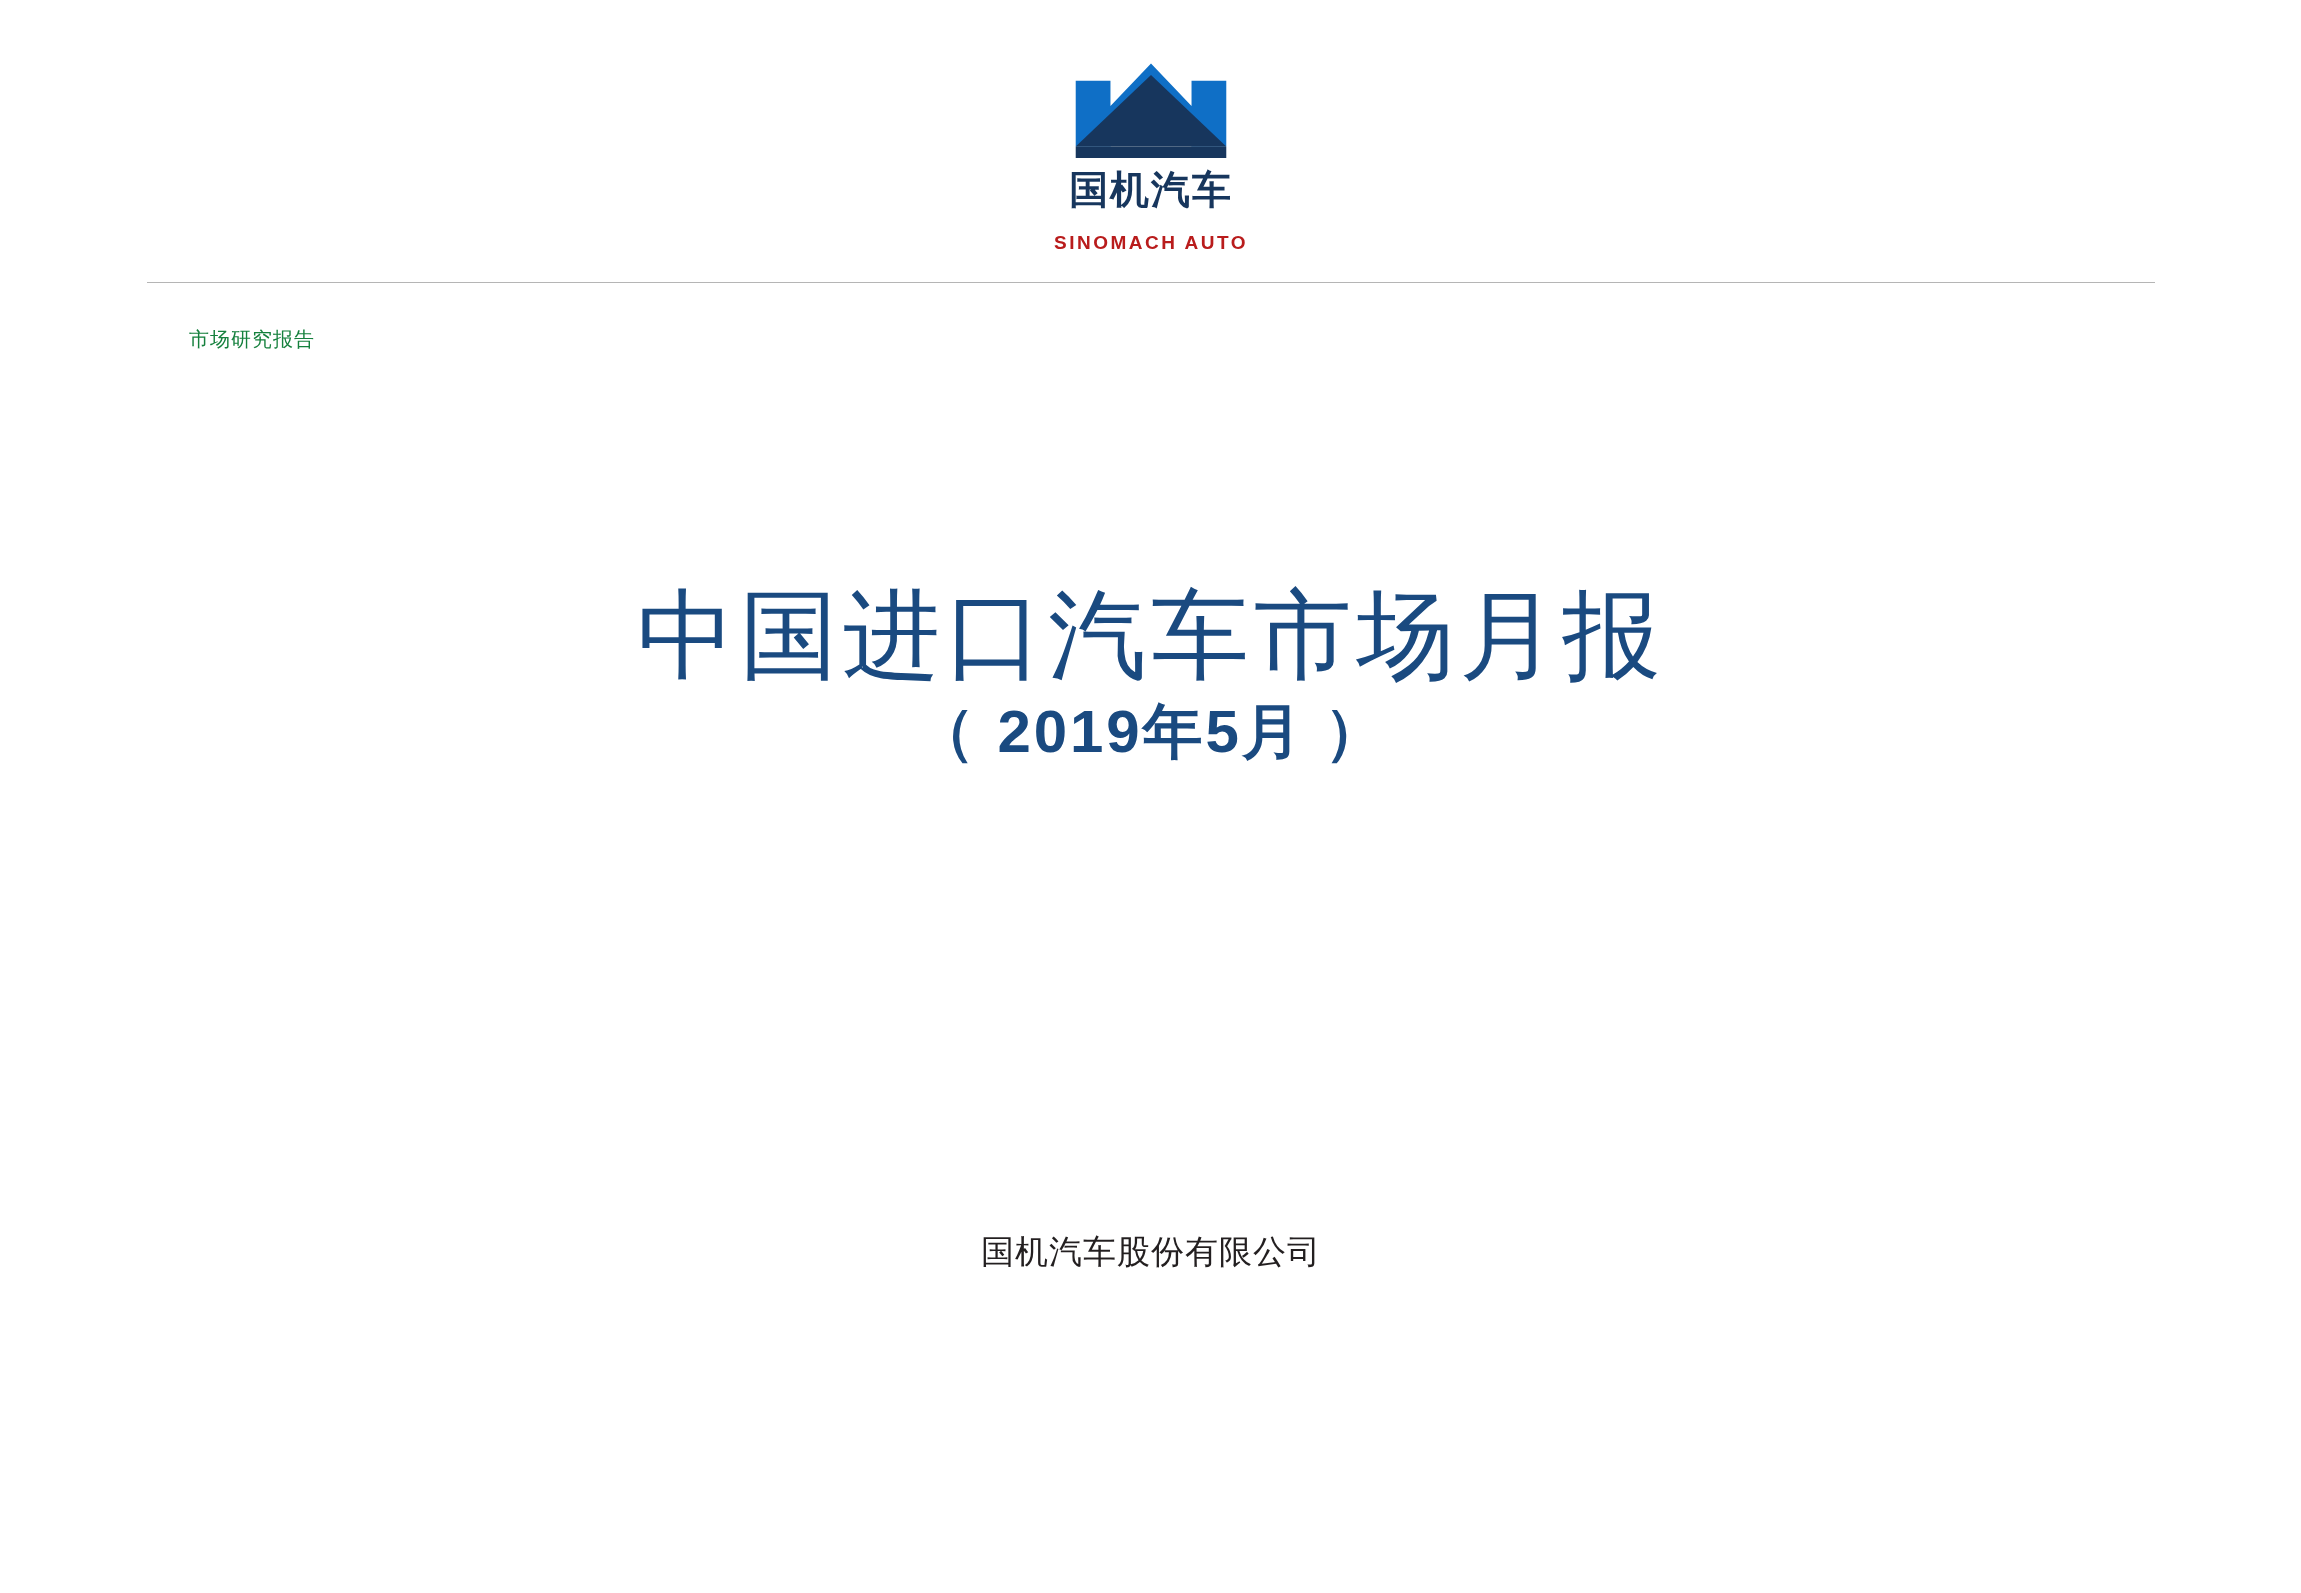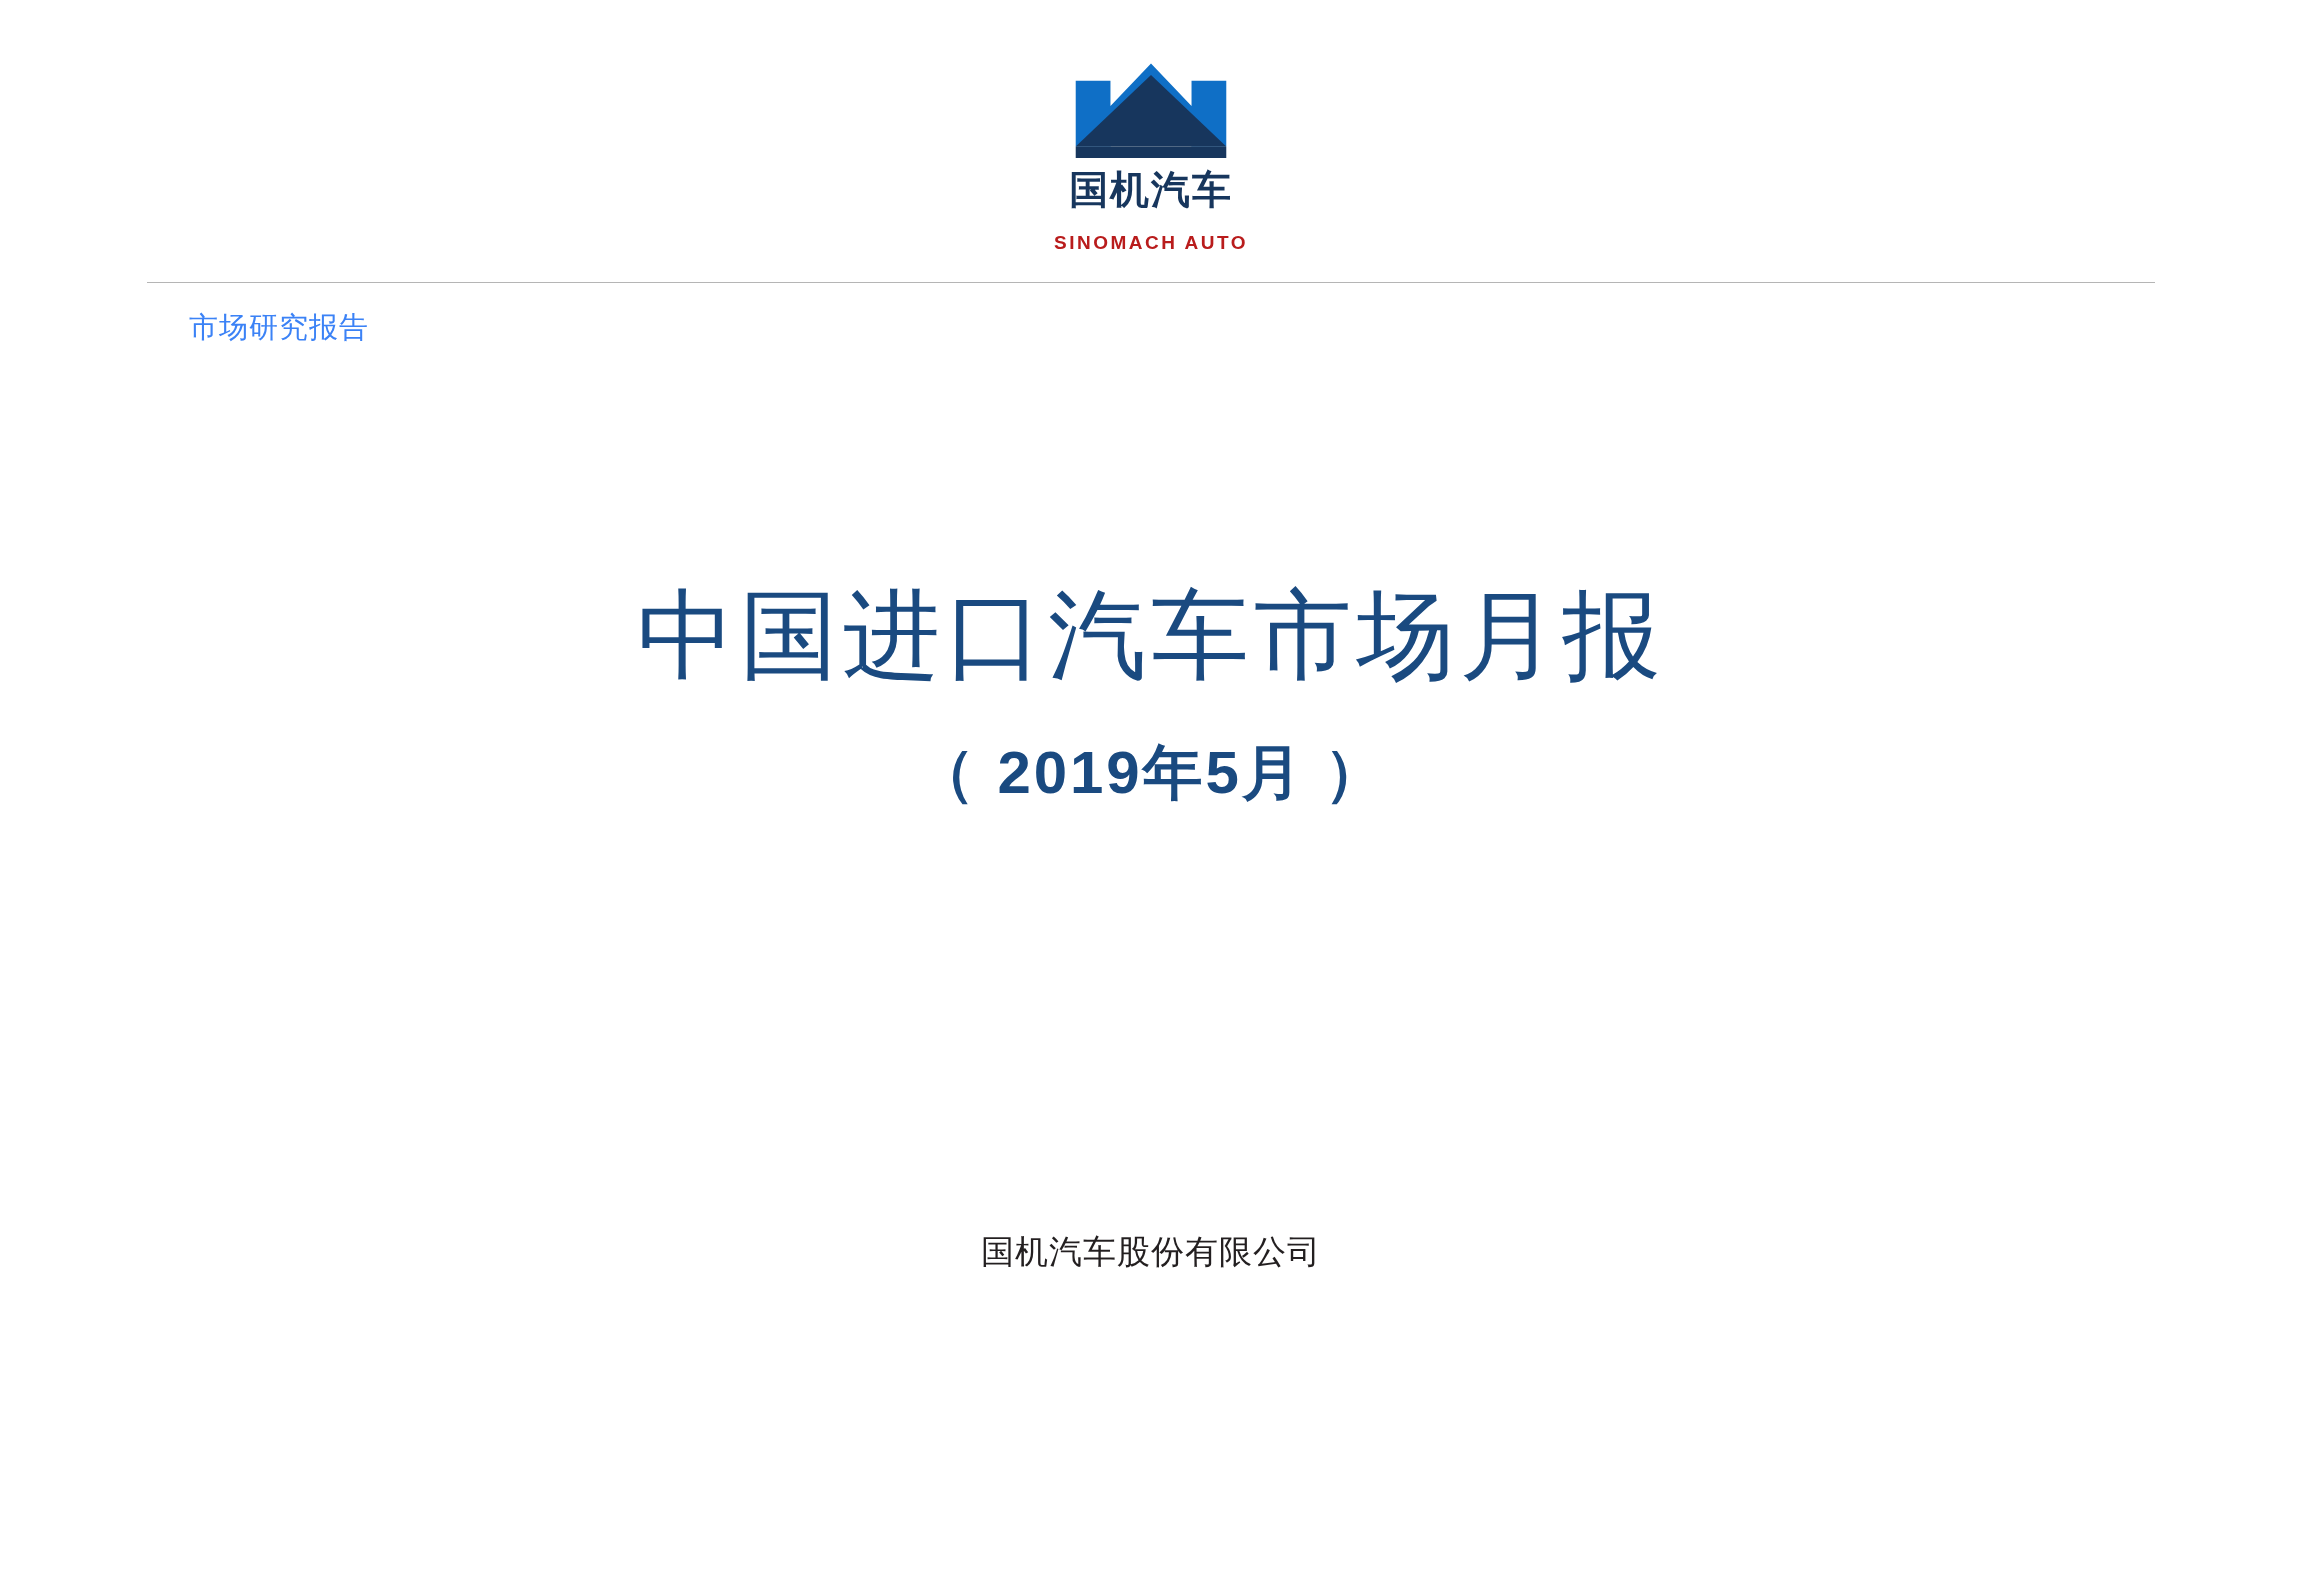--- a/index.html
+++ b/index.html
@@ -64,45 +64,44 @@
     top: 282px;
     left: 147px;
     width: 2008px;
     height: 1px;
     background: #b5b5b5;
   }
 
   
   .kicker {
     position: absolute;
-    top: 308px;
+    top: 326px;
     left: 189px;
-    font-size: 29px;
-    color: #3b82f6;
+    font-size: 20px;
+    color: #15803d;
     letter-spacing: 1px;
   }
 
   
   .title-block {
     position: absolute;
     top: 579px;
     left: 0;
     width: 100%;
     text-align: center;
   }
   .main-title {
     font-family: "Liberation Sans", sans-serif;
     font-size: 98px;
     font-weight: normal;
     color: #1a4a80;
     letter-spacing: 4.8px;
     line-height: 1.15;
   }
   .sub-title {
-    margin-top: 41px;
     font-size: 60px;
     font-weight: bold;
     color: #1a4a80;
     letter-spacing: 2.9px;
   }
 
   
   .footer-block {
     position: absolute;
     top: 1226px;

